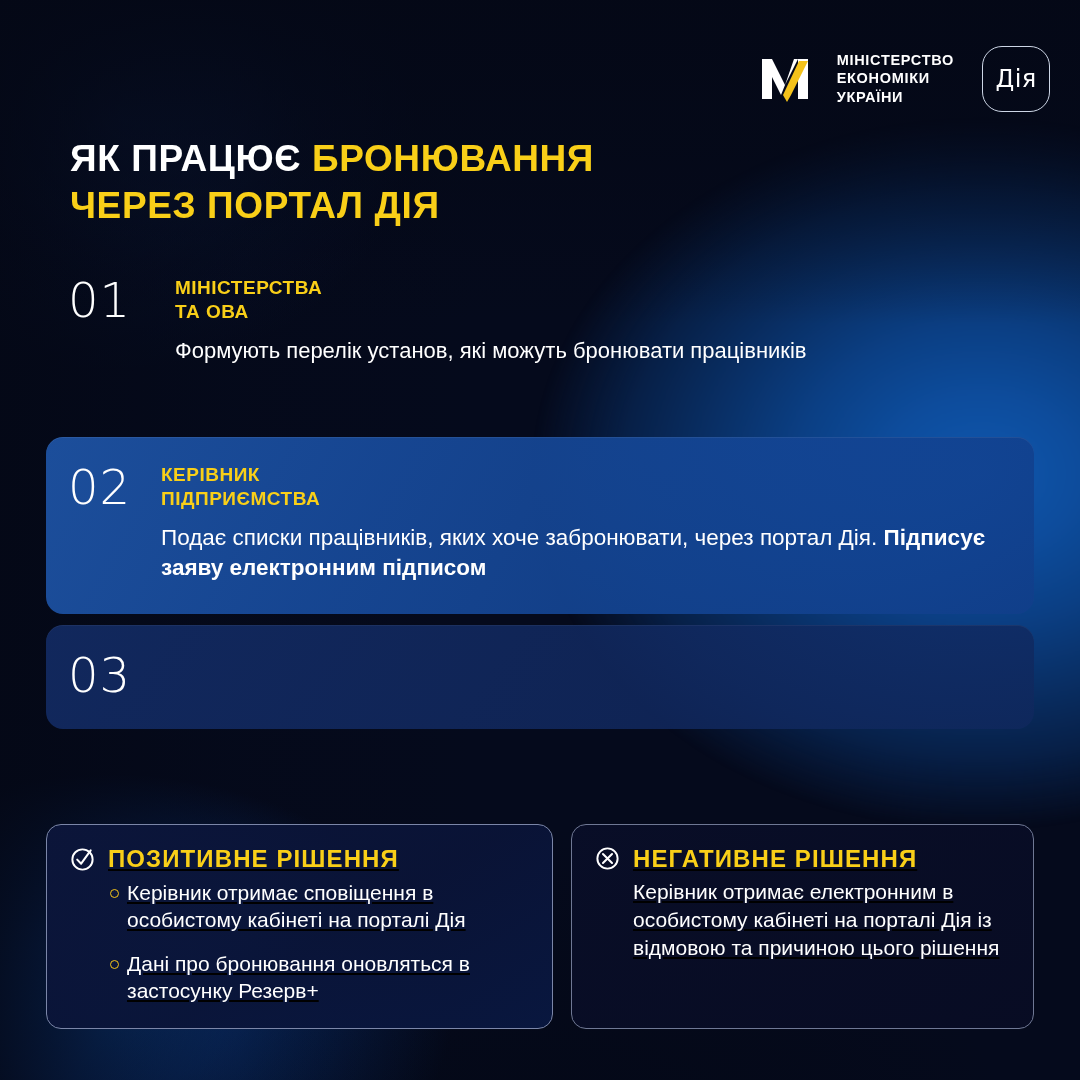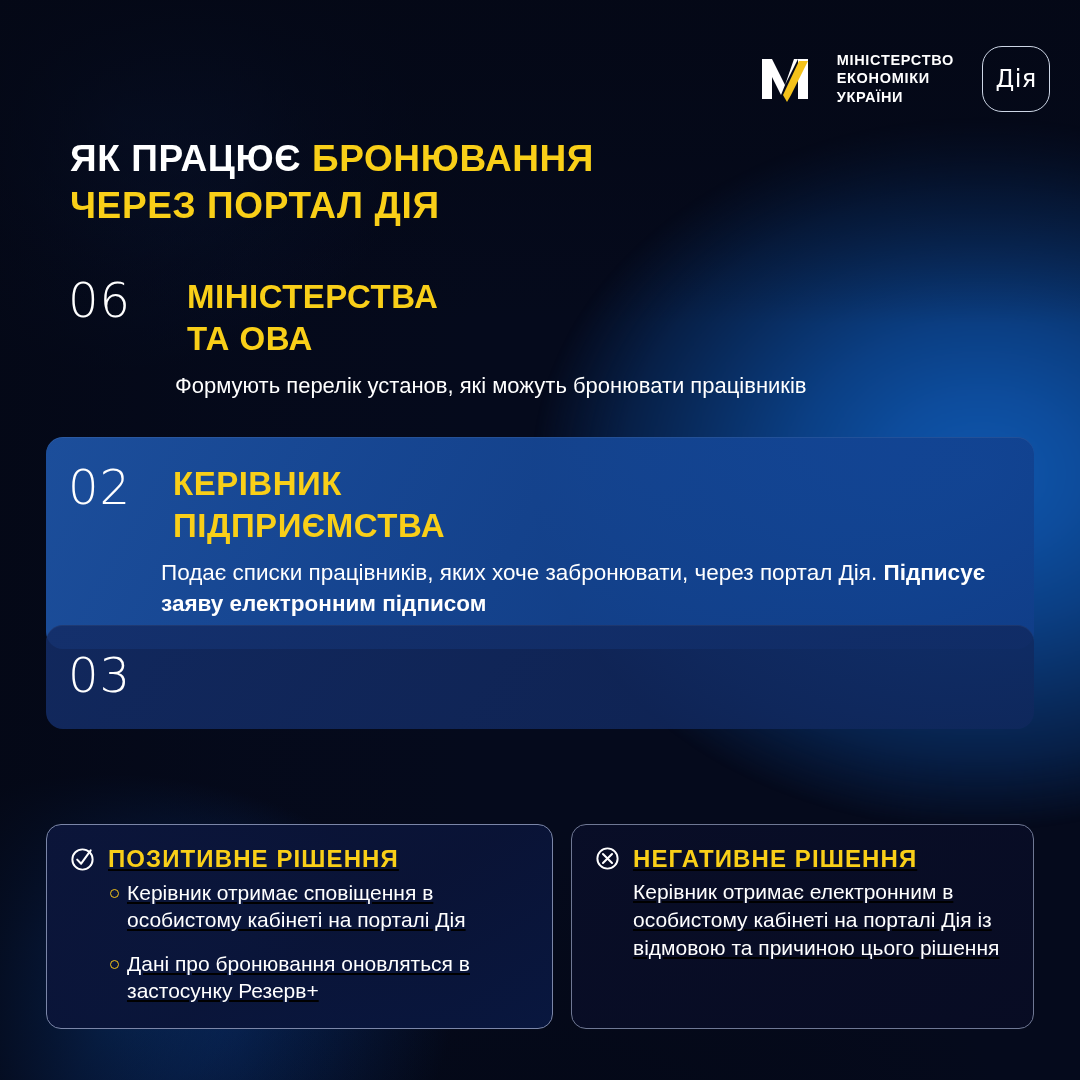--- a/index.html
+++ b/index.html
@@ -106,21 +106,21 @@
     font-size:48px;
     font-weight:300;
     letter-spacing:1px;
     line-height:1;
     font-family:"DejaVu Sans", sans-serif;
     flex:0 0 auto;
   }
   .step-body { flex:1 1 auto; }
   .step-heading {
     color:#f9cf18; font-weight:bold; text-transform:uppercase;
-    font-size:33px; line-height:1.26; letter-spacing:0.5px;margin-left:12px;
+    font-size:19px; line-height:1.26; letter-spacing:0.5px;
   }
   .step-text {
     color:#ffffff; font-size:22px; line-height:1.36;
     margin-top:12px; font-weight:400;
   }
   .step-text b { font-weight:bold; }
 
   
   #step-1 { left:68px; top:276px; width:760px; }
   #step-1 .step-num { width:107px; }
@@ -249,21 +249,21 @@
       <span class="dia-badge-text">Дія</span>
     </div>
   </div>
 
   <h1 class="page-title">
     <span>ЯК ПРАЦЮЄ </span><span class="ttl-accent">БРОНЮВАННЯ</span><br>
     <span class="ttl-accent">ЧЕРЕЗ ПОРТАЛ ДІЯ</span>
   </h1>
 
   <section class="step" id="step-1">
-    <div class="step-num">06</div>
+    <div class="step-num">01</div>
     <div class="step-body">
       <div class="step-heading">
         <span>МІНІСТЕРСТВА</span><br>
         <span>ТА ОВА</span>
       </div>
       <p class="step-text">Формують перелік установ, які можуть бронювати працівників</p>
     </div>
   </section>
 
   <section class="step card-step" id="step-2">

